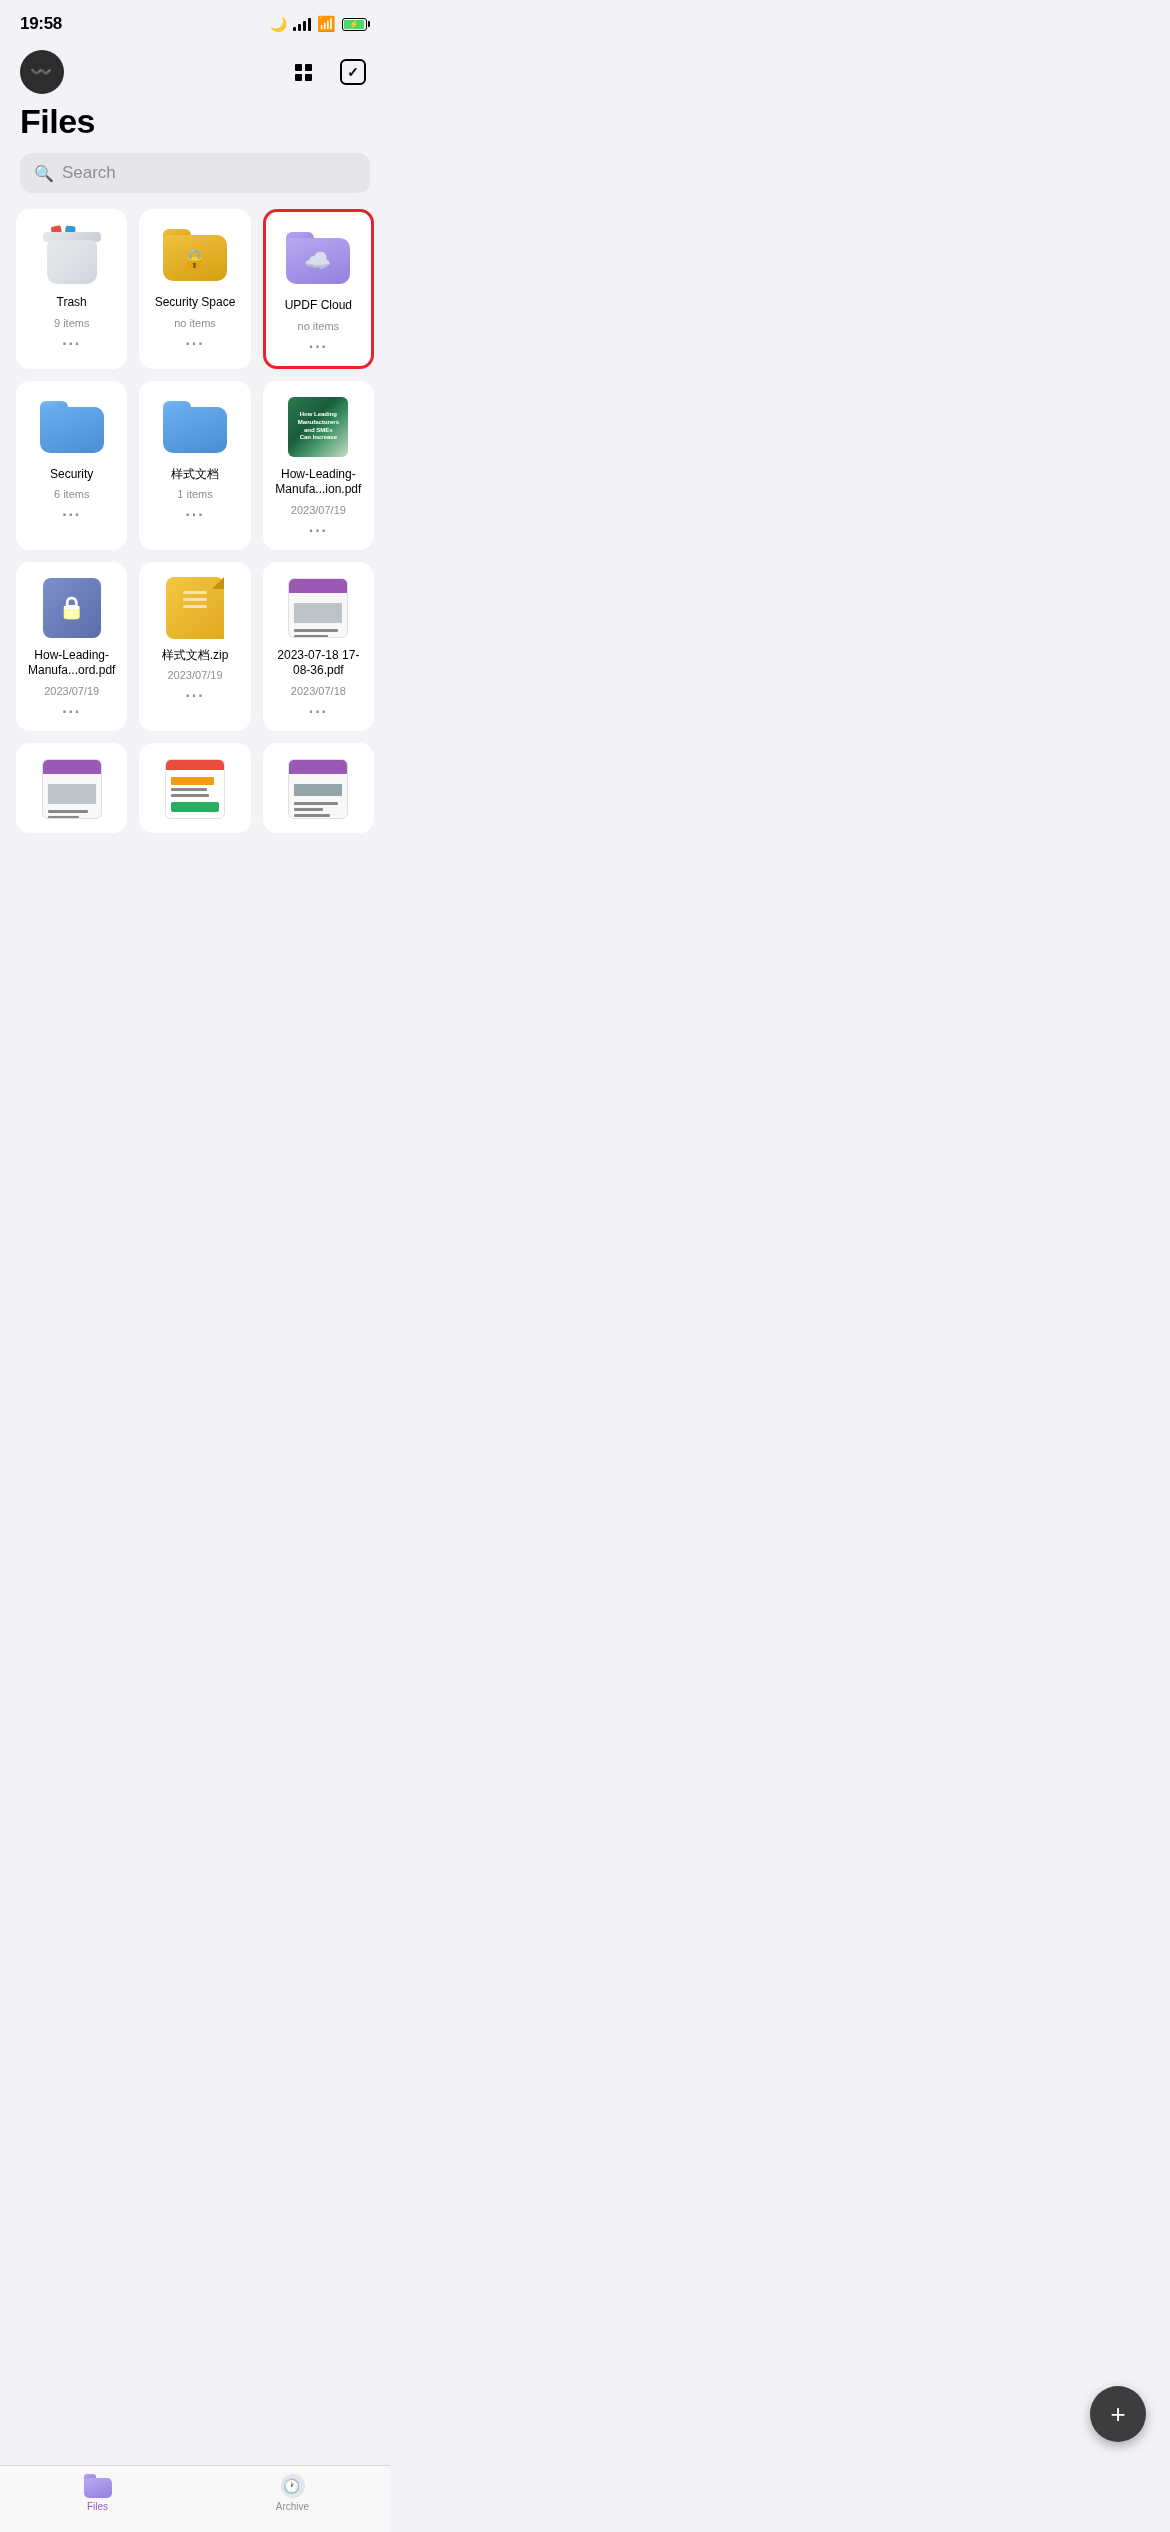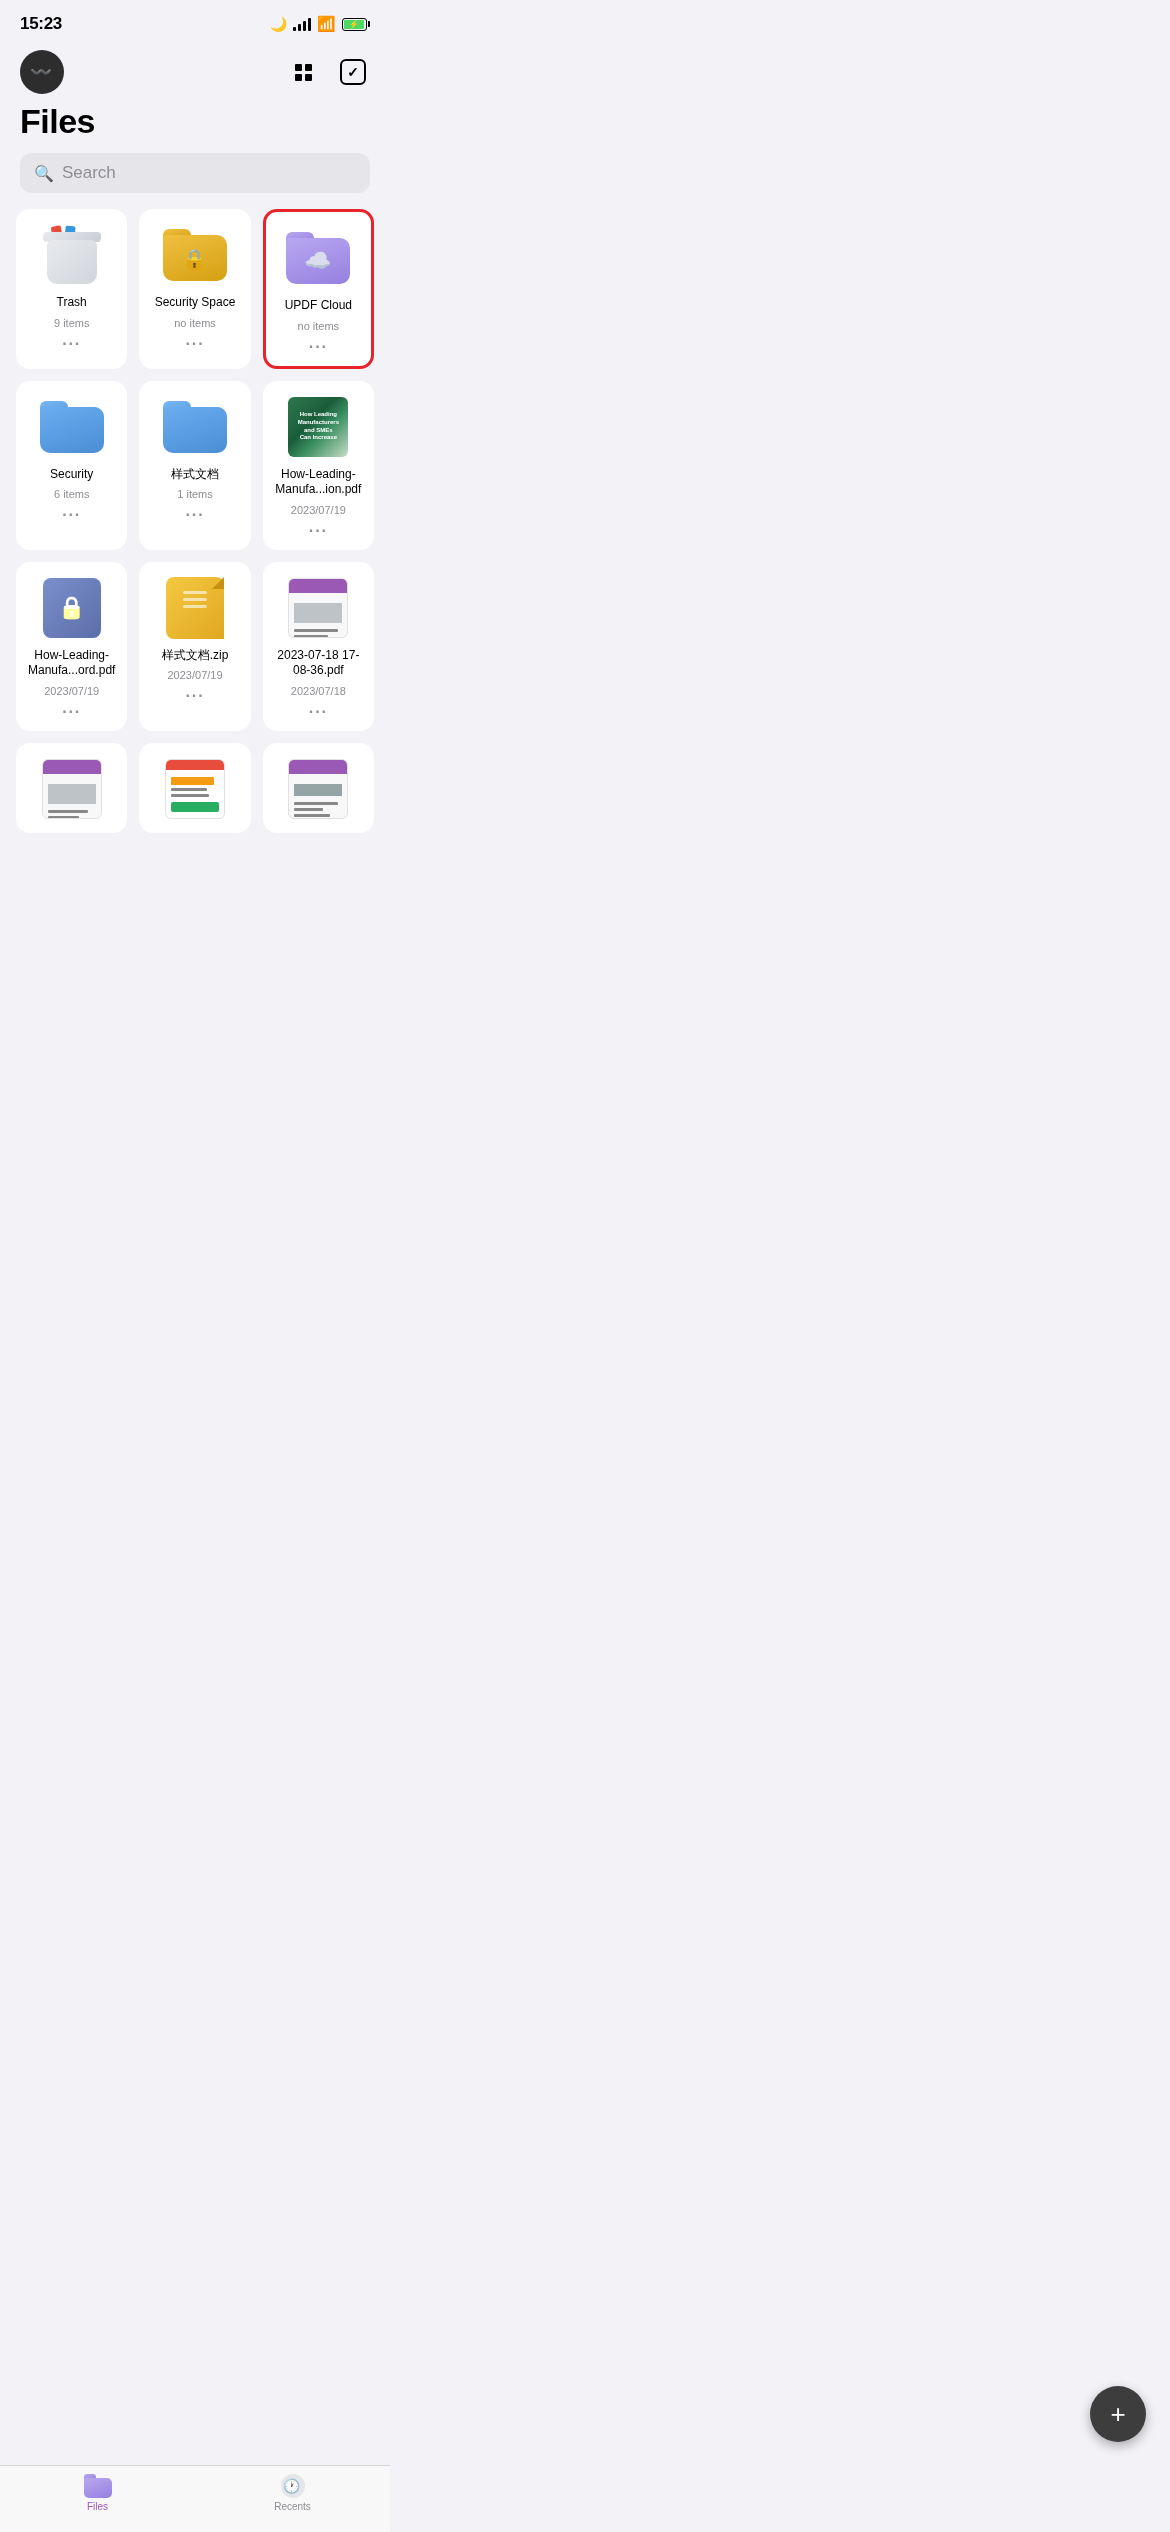--- a/index.html
+++ b/index.html
@@ -620,21 +620,21 @@
       align-items: center;
       justify-content: center;
       font-size: 14px;
       color: #8e8e93;
     }
   </style>
 </head>
 <body>
 
 <div class="status-bar">
-  <div class="status-time">15:23</div>
+  <div class="status-time">19:58</div>
   <div class="status-icons">
     <span style="font-size:14px;">🌙</span>
     <div class="signal-icon">
       <div class="signal-bar" style="height:4px;"></div>
       <div class="signal-bar" style="height:7px;"></div>
       <div class="signal-bar" style="height:10px;"></div>
       <div class="signal-bar" style="height:13px;"></div>
     </div>
     <span style="font-size:15px;">📶</span>
     <div class="battery-icon">
@@ -856,15 +856,15 @@
     <div class="files-tab-icon">
       <div class="files-folder-tab"></div>
       <div class="files-folder-body"></div>
     </div>
     <span class="tab-label">Files</span>
   </div>
   <div class="tab-item inactive">
     <div class="recents-icon">
       <span>🕐</span>
     </div>
-    <span class="tab-label">Recents</span>
+    <span class="tab-label">Archive</span>
   </div>
 </div>
 
 </body></html>

